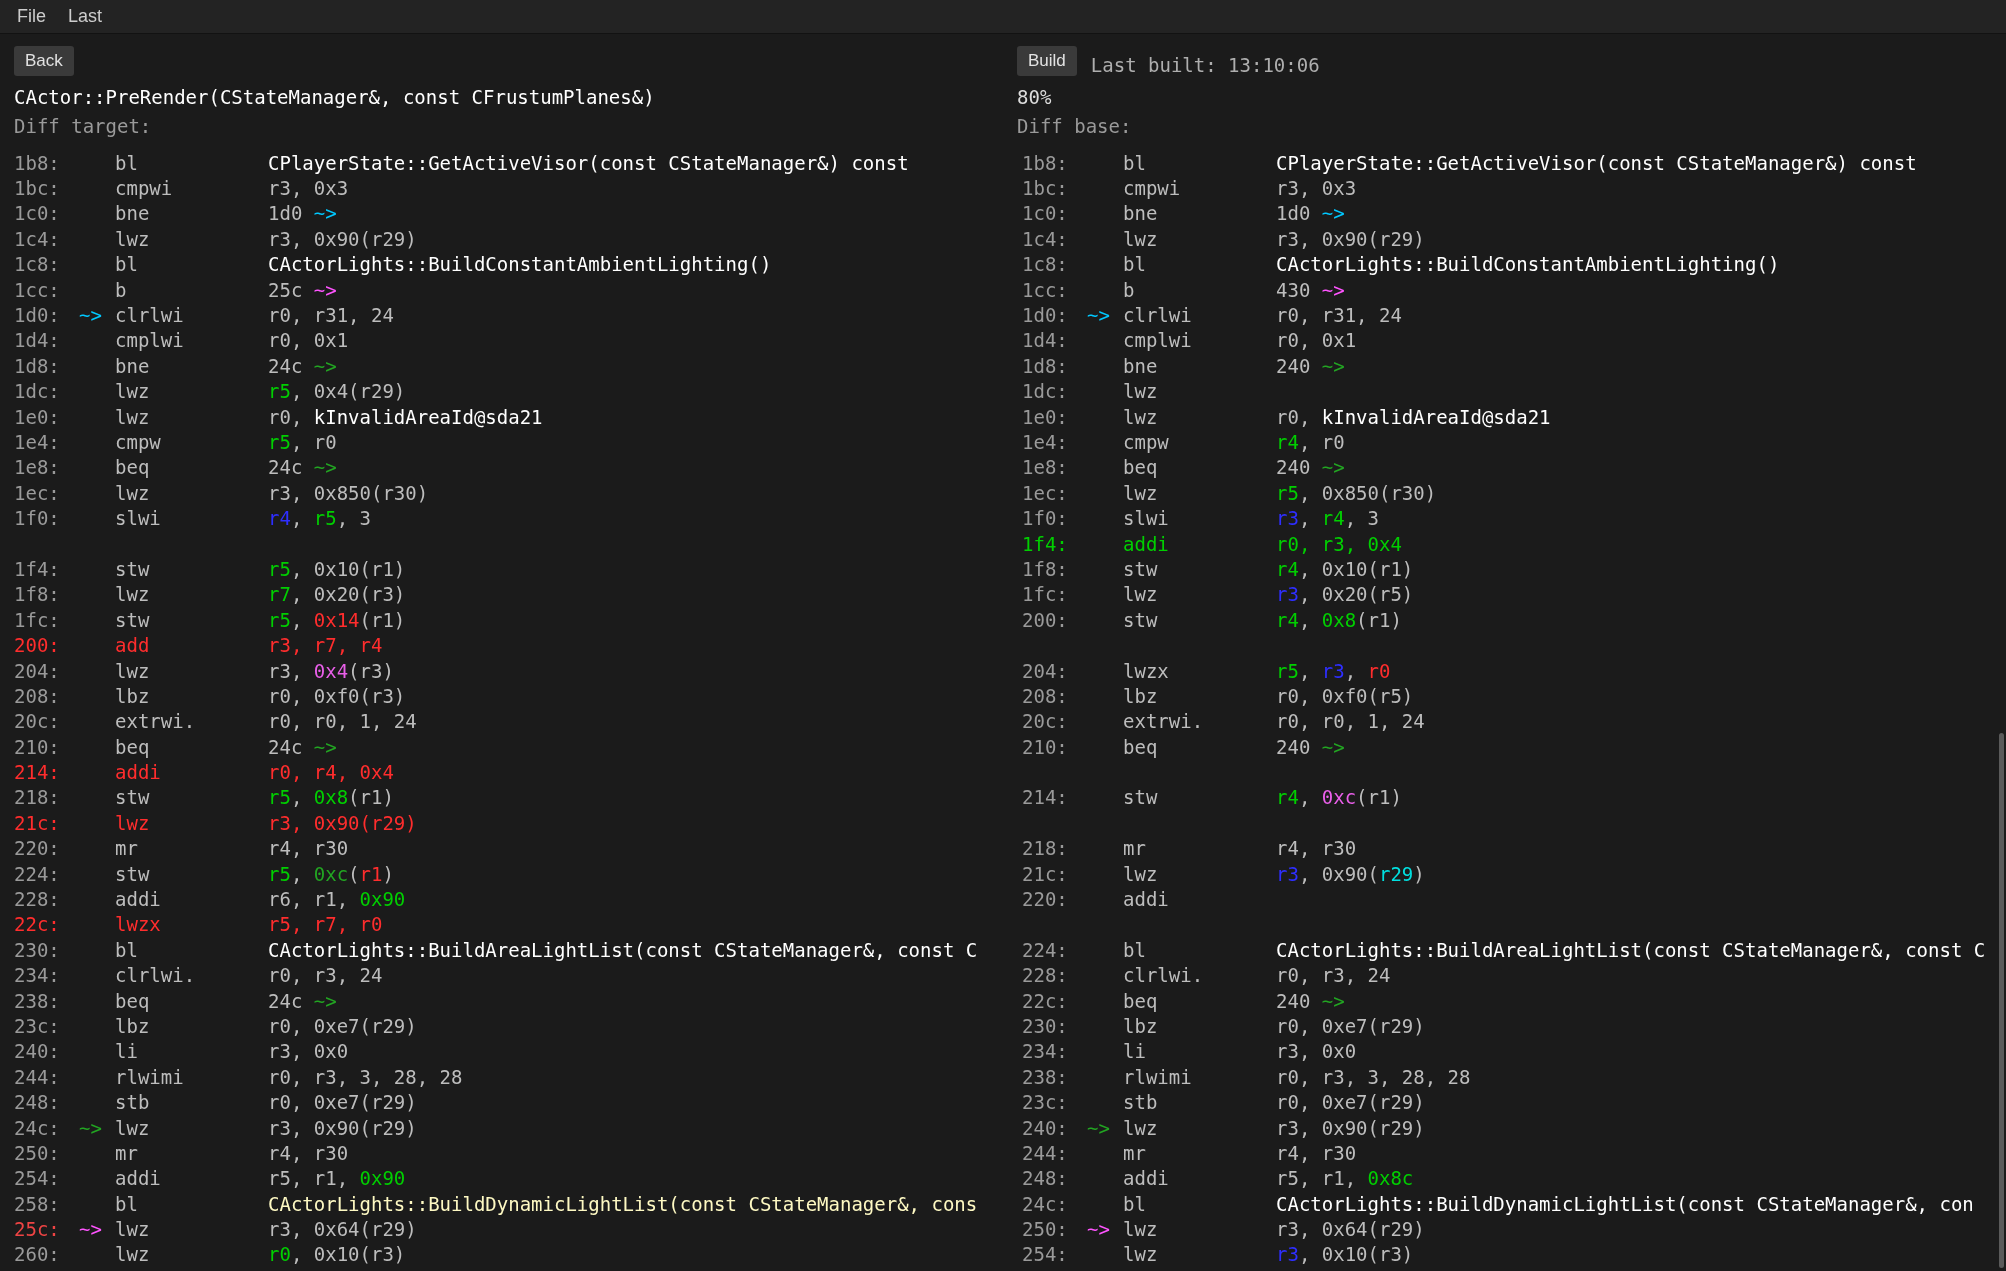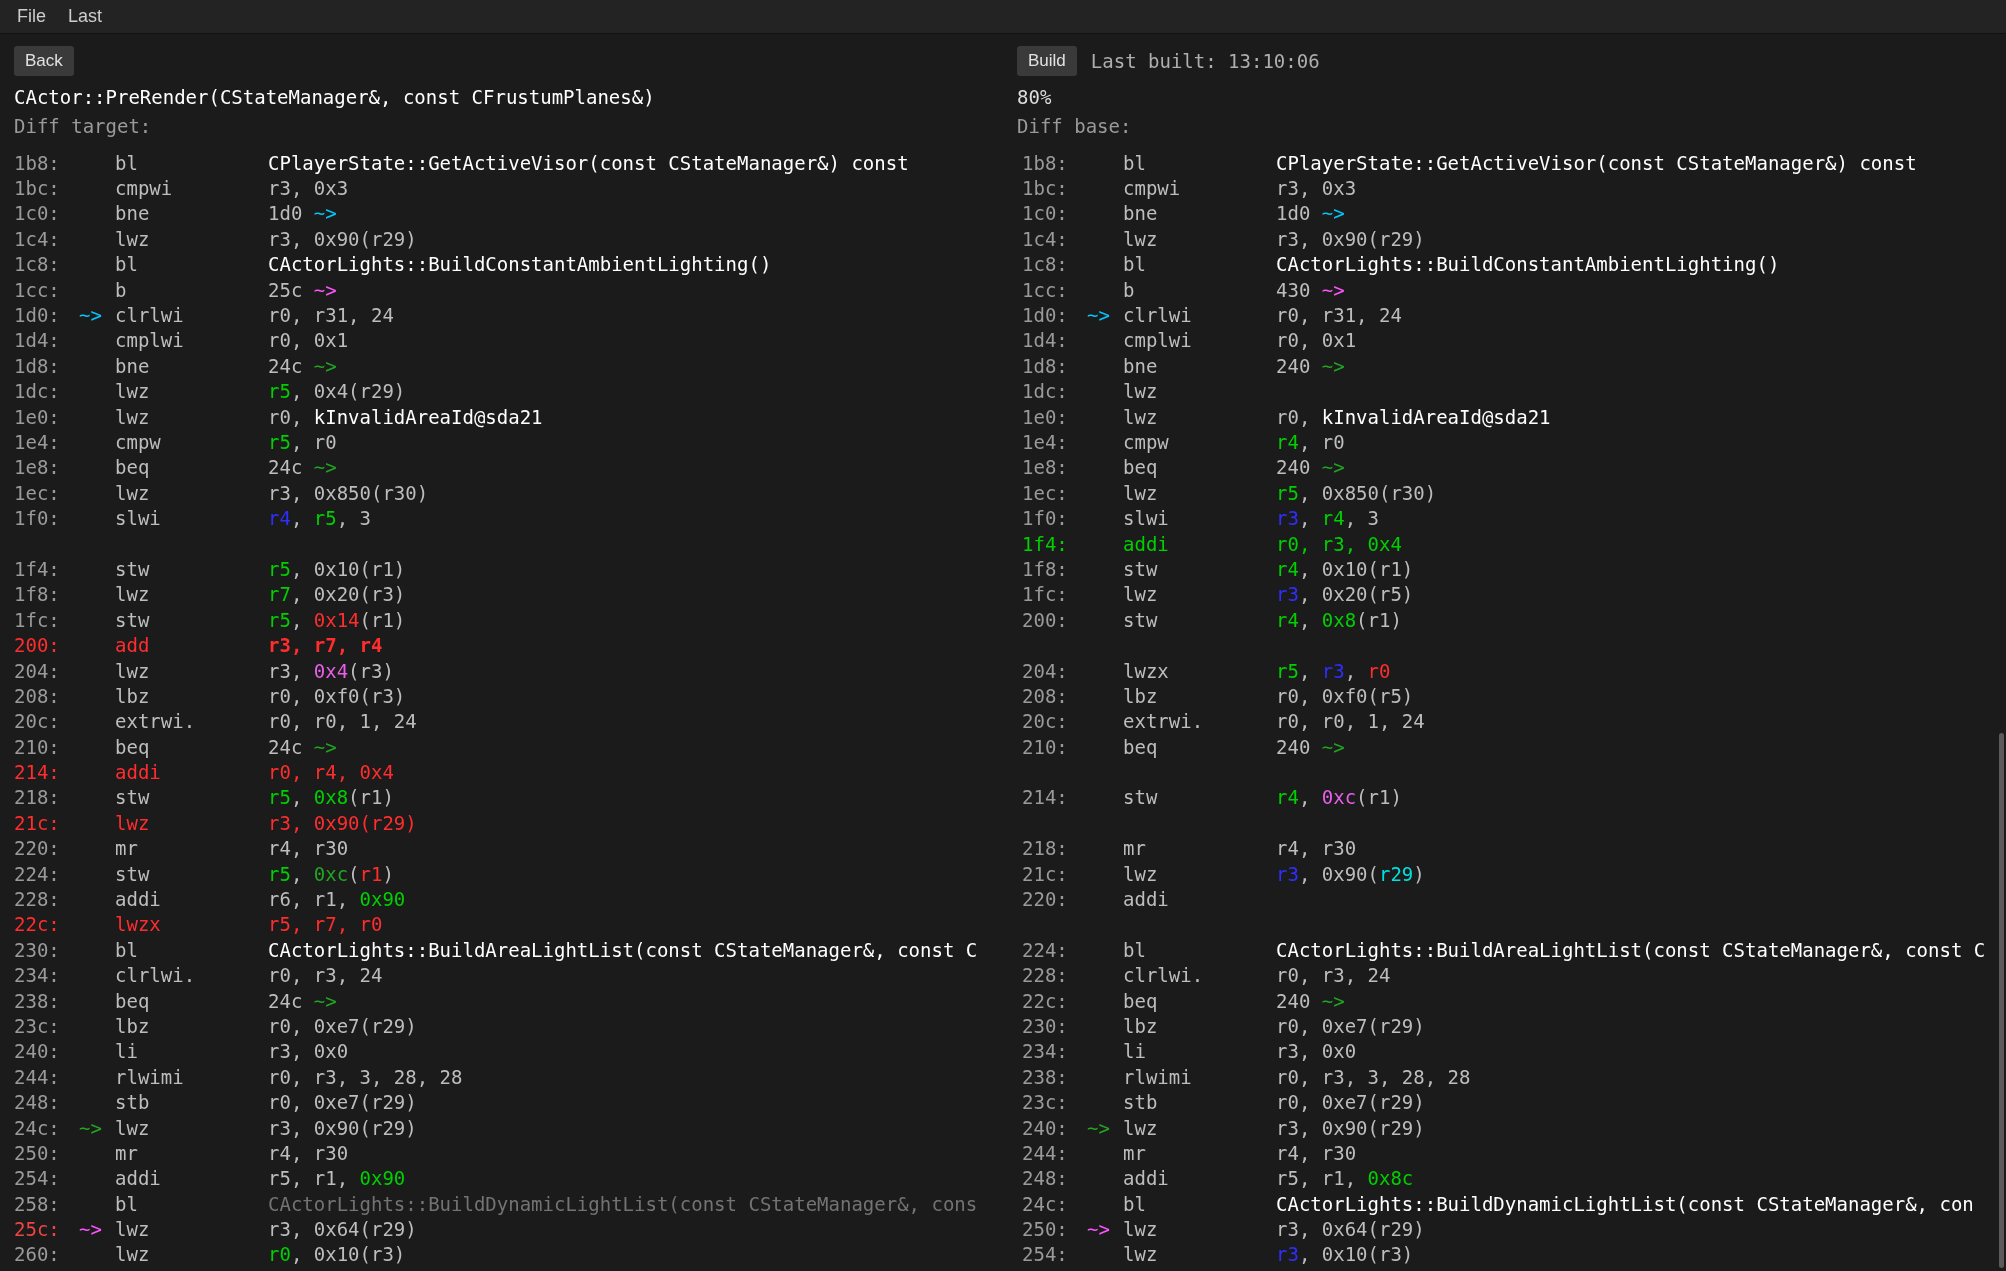--- a/index.html
+++ b/index.html
@@ -8,21 +8,21 @@
 
   .menubar { height:34px; background:#232323; border-bottom:1px solid #121212;
              display:flex; align-items:center; padding:0 6px; }
   .menu-item { color:#cdcdcd; font-size:18px; padding:4px 11px; border-radius:3px; cursor:default; }
 
   .header { position:relative; height:116px; }
   .btn { display:inline-block; background:#3a3a3a; color:#e2e2e2; border:none; border-radius:3px;
          font-size:17px; padding:5px 11px; font-family:"Liberation Sans", sans-serif; }
   .header-left  { position:absolute; left:14px;  top:12px; white-space:nowrap; }
   .header-right { position:absolute; left:1017px; top:12px; white-space:nowrap; }
-  .build-row { display:flex; align-items:center; gap:14px; }
+  .build-row { display:flex; align-items:flex-end; gap:14px; }
   .mono { font-family:"DejaVu Sans Mono", monospace; }
   .last-built { color:#aeaeae; font-size:19px; }
   .symbol-title { margin-top:10px; color:#ffffff; font-size:19px; white-space:nowrap; }
   .match-percent { margin-top:10px; font-size:19px; }
   .section-label { margin-top:7px; color:#9a9a9a; font-size:19px; }
 
   .code { position:absolute; top:150px; left:0; right:0; bottom:0; display:flex; }
   .pane { width:1008px; height:100%; overflow:hidden; }
   #pane-right { width:998px; }
   .row { height:25.4px; display:flex; align-items:center; padding-left:14px;
@@ -74,21 +74,21 @@
       <div class="row"><span class="addr" style="color: rgb(154, 154, 154);">1dc:</span><span class="arrow" style="color: rgb(189, 189, 189);"></span><span class="mn" style="color: rgb(189, 189, 189);">lwz</span><span class="ops"><span class="tok" style="color: rgb(0, 207, 0);">r5</span><span class="tok" style="color: rgb(189, 189, 189);">, 0x4(r29)</span></span></div>
       <div class="row"><span class="addr" style="color: rgb(154, 154, 154);">1e0:</span><span class="arrow" style="color: rgb(189, 189, 189);"></span><span class="mn" style="color: rgb(189, 189, 189);">lwz</span><span class="ops"><span class="tok" style="color: rgb(189, 189, 189);">r0, </span><span class="tok" style="color: rgb(255, 255, 255);">kInvalidAreaId@sda21</span></span></div>
       <div class="row"><span class="addr" style="color: rgb(154, 154, 154);">1e4:</span><span class="arrow" style="color: rgb(189, 189, 189);"></span><span class="mn" style="color: rgb(189, 189, 189);">cmpw</span><span class="ops"><span class="tok" style="color: rgb(0, 207, 0);">r5</span><span class="tok" style="color: rgb(189, 189, 189);">, r0</span></span></div>
       <div class="row"><span class="addr" style="color: rgb(154, 154, 154);">1e8:</span><span class="arrow" style="color: rgb(189, 189, 189);"></span><span class="mn" style="color: rgb(189, 189, 189);">beq</span><span class="ops"><span class="tok" style="color: rgb(189, 189, 189);">24c </span><span class="tok" style="color: rgb(34, 165, 34);">~&gt;</span></span></div>
       <div class="row"><span class="addr" style="color: rgb(154, 154, 154);">1ec:</span><span class="arrow" style="color: rgb(189, 189, 189);"></span><span class="mn" style="color: rgb(189, 189, 189);">lwz</span><span class="ops"><span class="tok" style="color: rgb(189, 189, 189);">r3, 0x850(r30)</span></span></div>
       <div class="row"><span class="addr" style="color: rgb(154, 154, 154);">1f0:</span><span class="arrow" style="color: rgb(189, 189, 189);"></span><span class="mn" style="color: rgb(189, 189, 189);">slwi</span><span class="ops"><span class="tok" style="color: rgb(46, 46, 255);">r4</span><span class="tok" style="color: rgb(189, 189, 189);">, </span><span class="tok" style="color: rgb(0, 207, 0);">r5</span><span class="tok" style="color: rgb(189, 189, 189);">, 3</span></span></div>
       <div class="row"></div>
       <div class="row"><span class="addr" style="color: rgb(154, 154, 154);">1f4:</span><span class="arrow" style="color: rgb(189, 189, 189);"></span><span class="mn" style="color: rgb(189, 189, 189);">stw</span><span class="ops"><span class="tok" style="color: rgb(0, 207, 0);">r5</span><span class="tok" style="color: rgb(189, 189, 189);">, 0x10(r1)</span></span></div>
       <div class="row"><span class="addr" style="color: rgb(154, 154, 154);">1f8:</span><span class="arrow" style="color: rgb(189, 189, 189);"></span><span class="mn" style="color: rgb(189, 189, 189);">lwz</span><span class="ops"><span class="tok" style="color: rgb(0, 207, 0);">r7</span><span class="tok" style="color: rgb(189, 189, 189);">, 0x20(r3)</span></span></div>
       <div class="row"><span class="addr" style="color: rgb(154, 154, 154);">1fc:</span><span class="arrow" style="color: rgb(189, 189, 189);"></span><span class="mn" style="color: rgb(189, 189, 189);">stw</span><span class="ops"><span class="tok" style="color: rgb(0, 207, 0);">r5</span><span class="tok" style="color: rgb(189, 189, 189);">, </span><span class="tok" style="color: rgb(255, 45, 45);">0x14</span><span class="tok" style="color: rgb(189, 189, 189);">(r1)</span></span></div>
-      <div class="row"><span class="addr" style="color: rgb(255, 45, 45);">200:</span><span class="arrow" style="color: rgb(189, 189, 189);"></span><span class="mn" style="color: rgb(255, 45, 45);">add</span><span class="ops"><span class="tok" style="color: rgb(255, 45, 45); font-weight: bold;">r3, r7, r4</span></span></div>
+      <div class="row"><span class="addr" style="color: rgb(255, 45, 45);">200:</span><span class="arrow" style="color: rgb(189, 189, 189);"></span><span class="mn" style="color: rgb(255, 45, 45);">add</span><span class="ops"><span class="tok" style="color: rgb(255, 45, 45);">r3, r7, r4</span></span></div>
       <div class="row"><span class="addr" style="color: rgb(154, 154, 154);">204:</span><span class="arrow" style="color: rgb(189, 189, 189);"></span><span class="mn" style="color: rgb(189, 189, 189);">lwz</span><span class="ops"><span class="tok" style="color: rgb(189, 189, 189);">r3, </span><span class="tok" style="color: rgb(233, 95, 233);">0x4</span><span class="tok" style="color: rgb(189, 189, 189);">(r3)</span></span></div>
       <div class="row"><span class="addr" style="color: rgb(154, 154, 154);">208:</span><span class="arrow" style="color: rgb(189, 189, 189);"></span><span class="mn" style="color: rgb(189, 189, 189);">lbz</span><span class="ops"><span class="tok" style="color: rgb(189, 189, 189);">r0, 0xf0(r3)</span></span></div>
       <div class="row"><span class="addr" style="color: rgb(154, 154, 154);">20c:</span><span class="arrow" style="color: rgb(189, 189, 189);"></span><span class="mn" style="color: rgb(189, 189, 189);">extrwi.</span><span class="ops"><span class="tok" style="color: rgb(189, 189, 189);">r0, r0, 1, 24</span></span></div>
       <div class="row"><span class="addr" style="color: rgb(154, 154, 154);">210:</span><span class="arrow" style="color: rgb(189, 189, 189);"></span><span class="mn" style="color: rgb(189, 189, 189);">beq</span><span class="ops"><span class="tok" style="color: rgb(189, 189, 189);">24c </span><span class="tok" style="color: rgb(34, 165, 34);">~&gt;</span></span></div>
       <div class="row"><span class="addr" style="color: rgb(255, 45, 45);">214:</span><span class="arrow" style="color: rgb(189, 189, 189);"></span><span class="mn" style="color: rgb(255, 45, 45);">addi</span><span class="ops"><span class="tok" style="color: rgb(255, 45, 45);">r0, r4, 0x4</span></span></div>
       <div class="row"><span class="addr" style="color: rgb(154, 154, 154);">218:</span><span class="arrow" style="color: rgb(189, 189, 189);"></span><span class="mn" style="color: rgb(189, 189, 189);">stw</span><span class="ops"><span class="tok" style="color: rgb(0, 207, 0);">r5</span><span class="tok" style="color: rgb(189, 189, 189);">, </span><span class="tok" style="color: rgb(0, 207, 0);">0x8</span><span class="tok" style="color: rgb(189, 189, 189);">(r1)</span></span></div>
       <div class="row"><span class="addr" style="color: rgb(255, 45, 45);">21c:</span><span class="arrow" style="color: rgb(189, 189, 189);"></span><span class="mn" style="color: rgb(255, 45, 45);">lwz</span><span class="ops"><span class="tok" style="color: rgb(255, 45, 45);">r3, 0x90(r29)</span></span></div>
       <div class="row"><span class="addr" style="color: rgb(154, 154, 154);">220:</span><span class="arrow" style="color: rgb(189, 189, 189);"></span><span class="mn" style="color: rgb(189, 189, 189);">mr</span><span class="ops"><span class="tok" style="color: rgb(189, 189, 189);">r4, r30</span></span></div>
       <div class="row"><span class="addr" style="color: rgb(154, 154, 154);">224:</span><span class="arrow" style="color: rgb(189, 189, 189);"></span><span class="mn" style="color: rgb(189, 189, 189);">stw</span><span class="ops"><span class="tok" style="color: rgb(0, 207, 0);">r5</span><span class="tok" style="color: rgb(189, 189, 189);">, </span><span class="tok" style="color: rgb(34, 165, 34);">0xc</span><span class="tok" style="color: rgb(189, 189, 189);">(</span><span class="tok" style="color: rgb(255, 45, 45);">r1</span><span class="tok" style="color: rgb(189, 189, 189);">)</span></span></div>
       <div class="row"><span class="addr" style="color: rgb(154, 154, 154);">228:</span><span class="arrow" style="color: rgb(189, 189, 189);"></span><span class="mn" style="color: rgb(189, 189, 189);">addi</span><span class="ops"><span class="tok" style="color: rgb(189, 189, 189);">r6, r1, </span><span class="tok" style="color: rgb(0, 207, 0);">0x90</span></span></div>
@@ -96,21 +96,21 @@
       <div class="row"><span class="addr" style="color: rgb(154, 154, 154);">230:</span><span class="arrow" style="color: rgb(189, 189, 189);"></span><span class="mn" style="color: rgb(189, 189, 189);">bl</span><span class="ops"><span class="tok" style="color: rgb(255, 255, 255);">CActorLights::BuildAreaLightList(const CStateManager&amp;, const C</span></span></div>
       <div class="row"><span class="addr" style="color: rgb(154, 154, 154);">234:</span><span class="arrow" style="color: rgb(189, 189, 189);"></span><span class="mn" style="color: rgb(189, 189, 189);">clrlwi.</span><span class="ops"><span class="tok" style="color: rgb(189, 189, 189);">r0, r3, 24</span></span></div>
       <div class="row"><span class="addr" style="color: rgb(154, 154, 154);">238:</span><span class="arrow" style="color: rgb(189, 189, 189);"></span><span class="mn" style="color: rgb(189, 189, 189);">beq</span><span class="ops"><span class="tok" style="color: rgb(189, 189, 189);">24c </span><span class="tok" style="color: rgb(34, 165, 34);">~&gt;</span></span></div>
       <div class="row"><span class="addr" style="color: rgb(154, 154, 154);">23c:</span><span class="arrow" style="color: rgb(189, 189, 189);"></span><span class="mn" style="color: rgb(189, 189, 189);">lbz</span><span class="ops"><span class="tok" style="color: rgb(189, 189, 189);">r0, 0xe7(r29)</span></span></div>
       <div class="row"><span class="addr" style="color: rgb(154, 154, 154);">240:</span><span class="arrow" style="color: rgb(189, 189, 189);"></span><span class="mn" style="color: rgb(189, 189, 189);">li</span><span class="ops"><span class="tok" style="color: rgb(189, 189, 189);">r3, 0x0</span></span></div>
       <div class="row"><span class="addr" style="color: rgb(154, 154, 154);">244:</span><span class="arrow" style="color: rgb(189, 189, 189);"></span><span class="mn" style="color: rgb(189, 189, 189);">rlwimi</span><span class="ops"><span class="tok" style="color: rgb(189, 189, 189);">r0, r3, 3, 28, 28</span></span></div>
       <div class="row"><span class="addr" style="color: rgb(154, 154, 154);">248:</span><span class="arrow" style="color: rgb(189, 189, 189);"></span><span class="mn" style="color: rgb(189, 189, 189);">stb</span><span class="ops"><span class="tok" style="color: rgb(189, 189, 189);">r0, 0xe7(r29)</span></span></div>
       <div class="row"><span class="addr" style="color: rgb(154, 154, 154);">24c:</span><span class="arrow" style="color: rgb(34, 165, 34);">~&gt;</span><span class="mn" style="color: rgb(189, 189, 189);">lwz</span><span class="ops"><span class="tok" style="color: rgb(189, 189, 189);">r3, 0x90(r29)</span></span></div>
       <div class="row"><span class="addr" style="color: rgb(154, 154, 154);">250:</span><span class="arrow" style="color: rgb(189, 189, 189);"></span><span class="mn" style="color: rgb(189, 189, 189);">mr</span><span class="ops"><span class="tok" style="color: rgb(189, 189, 189);">r4, r30</span></span></div>
       <div class="row"><span class="addr" style="color: rgb(154, 154, 154);">254:</span><span class="arrow" style="color: rgb(189, 189, 189);"></span><span class="mn" style="color: rgb(189, 189, 189);">addi</span><span class="ops"><span class="tok" style="color: rgb(189, 189, 189);">r5, r1, </span><span class="tok" style="color: rgb(0, 207, 0);">0x90</span></span></div>
-      <div class="row"><span class="addr" style="color: rgb(154, 154, 154);">258:</span><span class="arrow" style="color: rgb(189, 189, 189);"></span><span class="mn" style="color: rgb(189, 189, 189);">bl</span><span class="ops"><span class="tok" style="color: #737373;">CActorLights::BuildDynamicLightList(const CStateManager&amp;, cons</span></span></div>
+      <div class="row"><span class="addr" style="color: rgb(154, 154, 154);">258:</span><span class="arrow" style="color: rgb(189, 189, 189);"></span><span class="mn" style="color: rgb(189, 189, 189);">bl</span><span class="ops"><span class="tok" style="color: #fef9c3;">CActorLights::BuildDynamicLightList(const CStateManager&amp;, cons</span></span></div>
       <div class="row"><span class="addr" style="color: #ef4444;">25c:</span><span class="arrow" style="color: rgb(255, 84, 255);">~&gt;</span><span class="mn" style="color: rgb(189, 189, 189);">lwz</span><span class="ops"><span class="tok" style="color: rgb(189, 189, 189);">r3, 0x64(r29)</span></span></div>
       <div class="row"><span class="addr" style="color: rgb(154, 154, 154);">260:</span><span class="arrow" style="color: rgb(189, 189, 189);"></span><span class="mn" style="color: rgb(189, 189, 189);">lwz</span><span class="ops"><span class="tok" style="color: rgb(0, 207, 0);">r0</span><span class="tok" style="color: rgb(189, 189, 189);">, 0x10(r3)</span></span></div>
     </div>
   <div class="pane" id="pane-right">
       <div class="row"><span class="addr" style="color: rgb(154, 154, 154);">1b8:</span><span class="arrow" style="color: rgb(189, 189, 189);"></span><span class="mn" style="color: rgb(189, 189, 189);">bl</span><span class="ops"><span class="tok" style="color: rgb(255, 255, 255);">CPlayerState::GetActiveVisor(const CStateManager&amp;) const</span></span></div>
       <div class="row"><span class="addr" style="color: rgb(154, 154, 154);">1bc:</span><span class="arrow" style="color: rgb(189, 189, 189);"></span><span class="mn" style="color: rgb(189, 189, 189);">cmpwi</span><span class="ops"><span class="tok" style="color: rgb(189, 189, 189);">r3, 0x3</span></span></div>
       <div class="row"><span class="addr" style="color: rgb(154, 154, 154);">1c0:</span><span class="arrow" style="color: rgb(189, 189, 189);"></span><span class="mn" style="color: rgb(189, 189, 189);">bne</span><span class="ops"><span class="tok" style="color: rgb(189, 189, 189);">1d0 </span><span class="tok" style="color: rgb(0, 200, 255);">~&gt;</span></span></div>
       <div class="row"><span class="addr" style="color: rgb(154, 154, 154);">1c4:</span><span class="arrow" style="color: rgb(189, 189, 189);"></span><span class="mn" style="color: rgb(189, 189, 189);">lwz</span><span class="ops"><span class="tok" style="color: rgb(189, 189, 189);">r3, 0x90(r29)</span></span></div>
       <div class="row"><span class="addr" style="color: rgb(154, 154, 154);">1c8:</span><span class="arrow" style="color: rgb(189, 189, 189);"></span><span class="mn" style="color: rgb(189, 189, 189);">bl</span><span class="ops"><span class="tok" style="color: rgb(255, 255, 255);">CActorLights::BuildConstantAmbientLighting()</span></span></div>
       <div class="row"><span class="addr" style="color: rgb(154, 154, 154);">1cc:</span><span class="arrow" style="color: rgb(189, 189, 189);"></span><span class="mn" style="color: rgb(189, 189, 189);">b</span><span class="ops"><span class="tok" style="color: rgb(189, 189, 189);">430 </span><span class="tok" style="color: rgb(255, 84, 255);">~&gt;</span></span></div>

